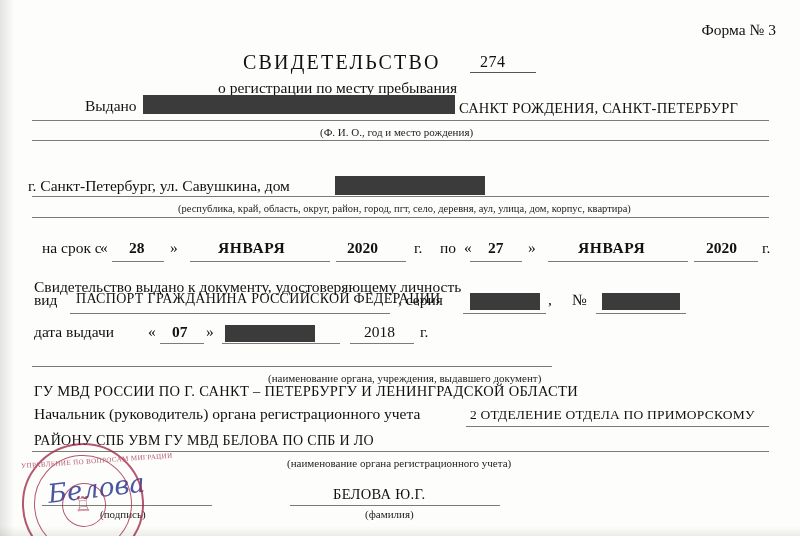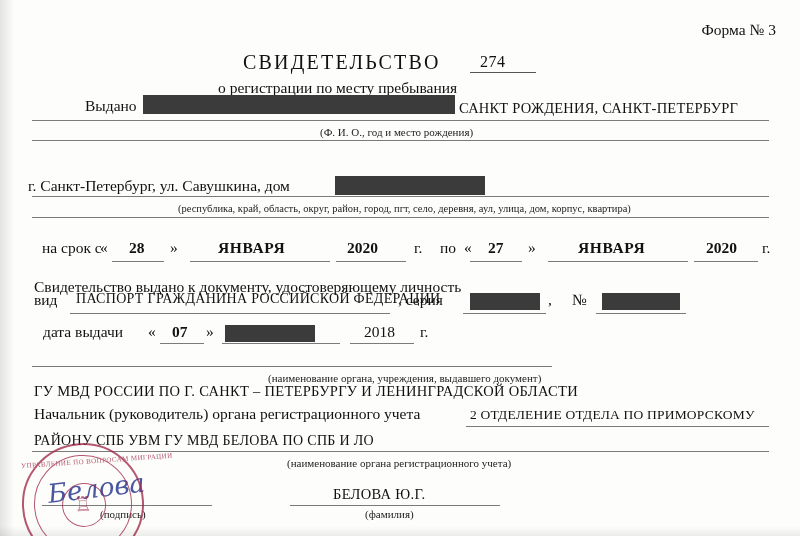--- a/index.html
+++ b/index.html
@@ -135,21 +135,21 @@
   .term-m2 { top: 240px; left: 578px; font-weight: bold; letter-spacing: 0.6px; }
   .term-y2 { top: 240px; left: 706px; font-weight: bold; }
   .term-g2 { top: 240px; left: 762px; }
 
   .doc-line { top: 279px; left: 34px; }
   .vid-lbl { top: 292px; left: 34px; }
   .vid-val { top: 292px; left: 76px; font-size: 14px; letter-spacing: 0.3px; }
   .seria-lbl { top: 292px; left: 398px; }
   .comma { top: 292px; left: 548px; }
   .nomer-lbl { top: 292px; left: 572px; }
-  .date-lbl { top: 324px; left: 34px; margin-left: 9px; }
+  .date-lbl { top: 324px; left: 34px; }
   .date-q1 { top: 324px; left: 148px; }
   .date-d { top: 324px; left: 172px; font-weight: bold; }
   .date-q2 { top: 324px; left: 206px; }
   .date-y { top: 324px; left: 364px; font-family: Liberation Serif, serif; }
   .date-g { top: 324px; left: 420px; }
   .organ-val { top: 348px; left: 34px; font-size: 14.5px; letter-spacing: 0.3px; margin-top: 36px; }
   .nach-lbl { top: 406px; left: 34px; }
   .nach-val1 { top: 408px; left: 470px; font-size: 13.5px; letter-spacing: 0.2px; }
   .nach-val2 { top: 434px; left: 34px; font-size: 14px; letter-spacing: 0.3px; }
   .famil-val { top: 487px; left: 333px; font-size: 14.5px; letter-spacing: 0.3px; }

